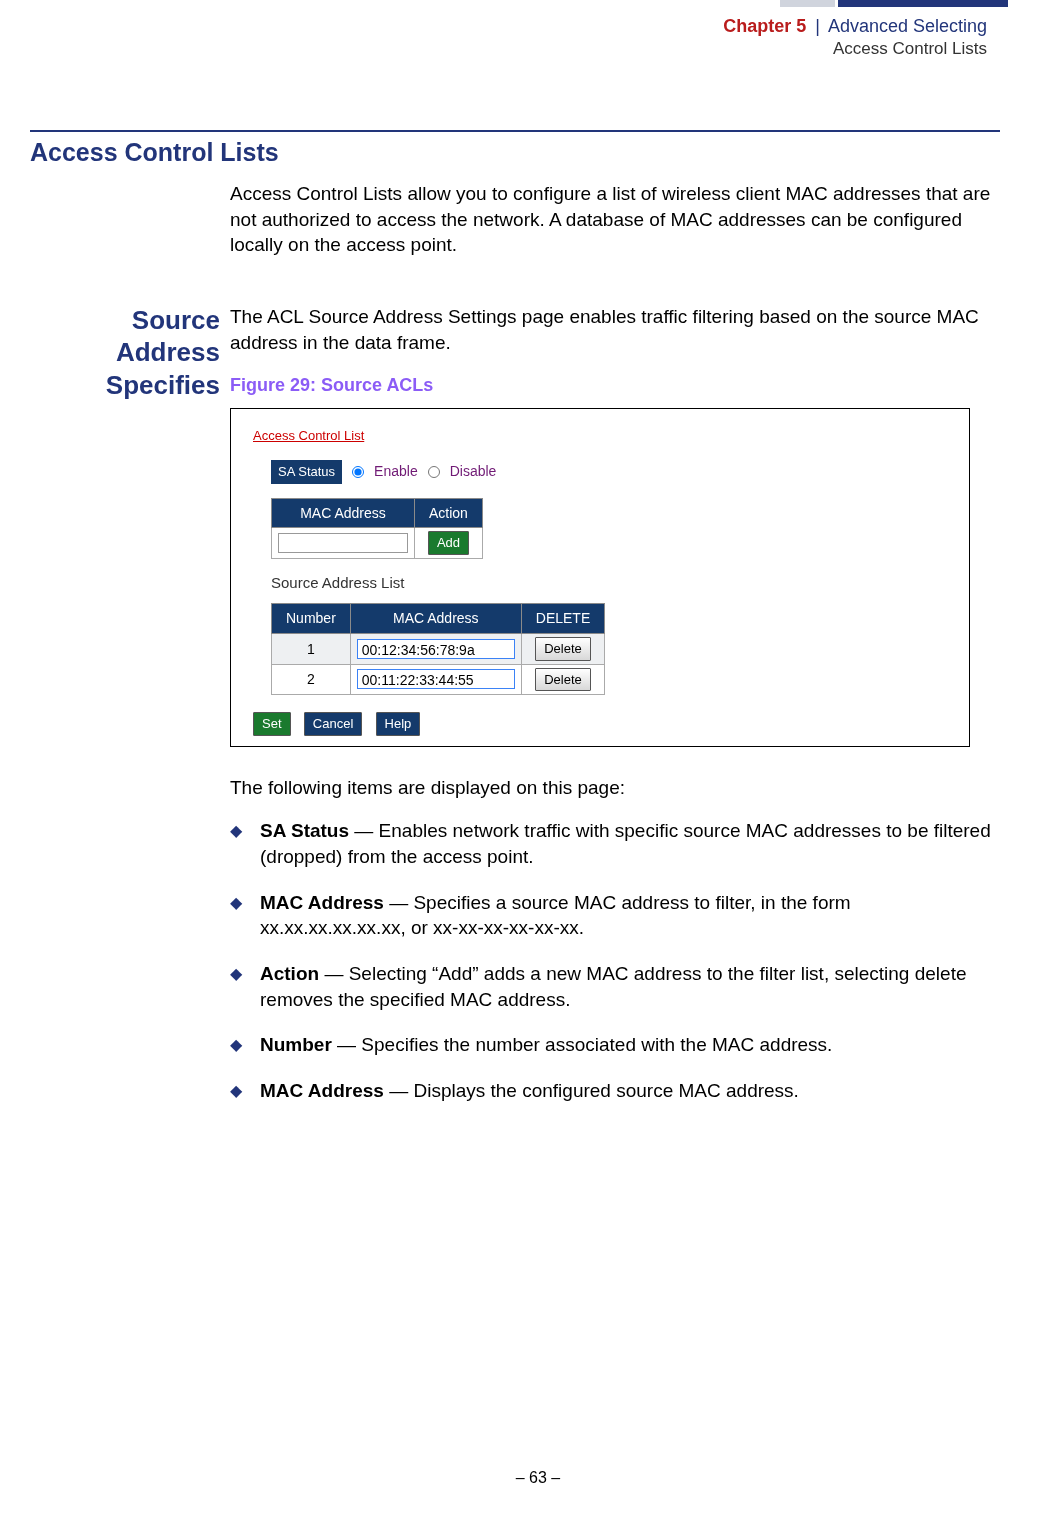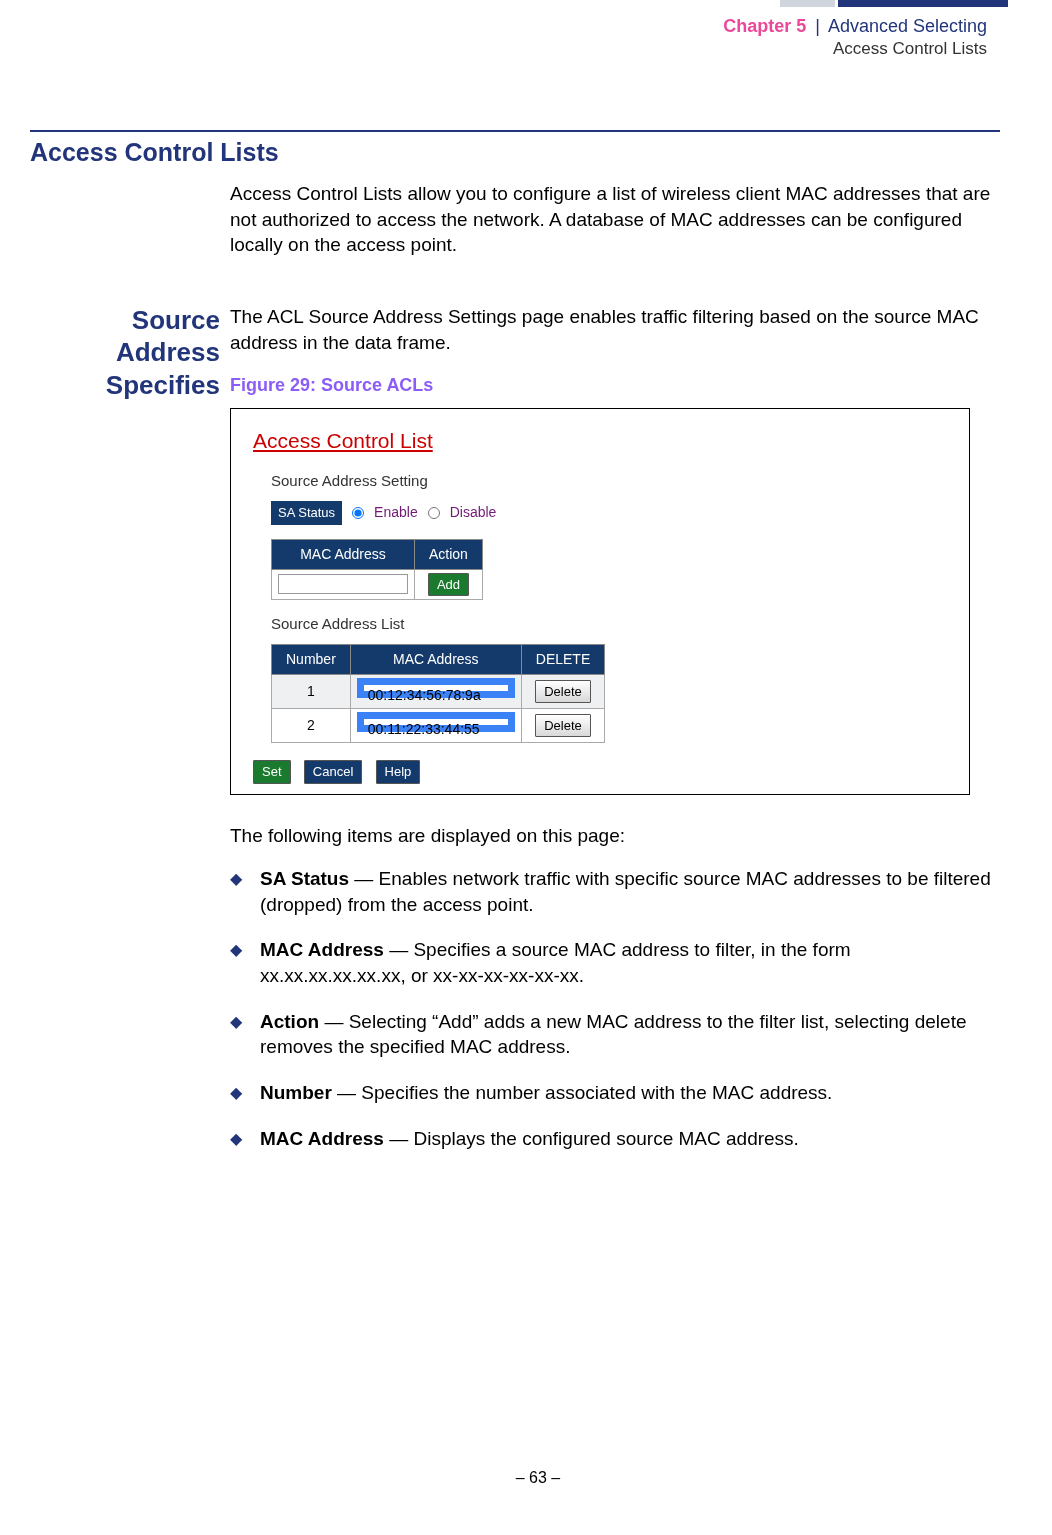--- a/index.html
+++ b/index.html
@@ -30,21 +30,21 @@
     width: 170px;
     height: 7px;
     background: #22357a;
   }
   .header-text {
     text-align: right;
     padding: 5px 65px 0 0;
     font-size: 18px;
     line-height: 1.25;
   }
-  .chapter-line .bold { font-weight: 700; color: #ec4899; }
+  .chapter-line .bold { font-weight: 700; color: #b91c1c; }
   .chapter-line .sep { color: #22357a; font-weight: 400; padding: 0 4px;}
   .chapter-line .light { color: #22357a; font-weight: 400; }
   .subheader { color: #333; font-size: 17px; }
 
   .content {
     position: absolute;
     top: 130px;
     left: 30px;
     right: 52px;
   }
@@ -88,21 +88,21 @@
 
   
   .ui-figure {
     border: 1px solid #000;
     width: 740px;
     padding: 18px 22px 10px;
     background: #fff;
     font-family: Tahoma, Verdana, Arial, sans-serif;
     color: #000;
   }
-  .ui-h1 { color: #c00; font-size: 21px; text-decoration: underline; margin-bottom: 16px; }
+  .ui-h1 { color: #c00; font-size: 13px; text-decoration: underline; margin-bottom: 16px; }
   .ui-p  { color: #333; font-size: 15px; margin: 4px 0 10px 18px; }
   .status-row {
     display: flex;
     align-items: center;
     gap: 10px;
     margin: 0 0 14px 18px;
     font-size: 14px;
   }
   .pill {
     background: #143a6b;
@@ -153,21 +153,21 @@
     background: linear-gradient(#fff, #d8d8d8);
     color: #000;
   }
   .btn-dark { background: #143a6b; color: #fff; text-align: center; }
 
   .mac-val {
     width: 158px;
     text-align: left;
     padding-left: 4px;
     font-size: 14px;
-    border: 7px solid #3b82f6;
+    border: 1px solid #3b82f6;
     display: inline-block;
     background: #fff;
     height: 20px;
     line-height: 20px;
   }
   .button-row { margin: 4px 0 0 0; }
   .button-row .btn { margin-right: 8px; }
 
   .items-intro { margin: 28px 0 18px; font-size: 19px; }
   .bullet-list .item {
@@ -226,21 +226,20 @@
     <div class="side-col">
       <span>Source Address</span><br>
       <span>Specifies</span>
     </div>
     <div class="body-col">
       <p>The ACL Source Address Settings page enables traffic filtering based on the source MAC address in the data frame.</p>
       <div class="fig-caption">Figure 29:  Source ACLs</div>
 
       <div class="ui-figure">
         <div class="ui-h1">Access Control List</div>
-        <div class="ui-p">Source Address Setting</div>
 
         <div class="status-row">
           <span class="pill">SA Status</span>
           <input type="radio" class="radio" checked="" style="">
           <label>Enable</label>
           <input type="radio" class="radio" style="">
           <label>Disable</label>
         </div>
 
         <table class="tbl">

